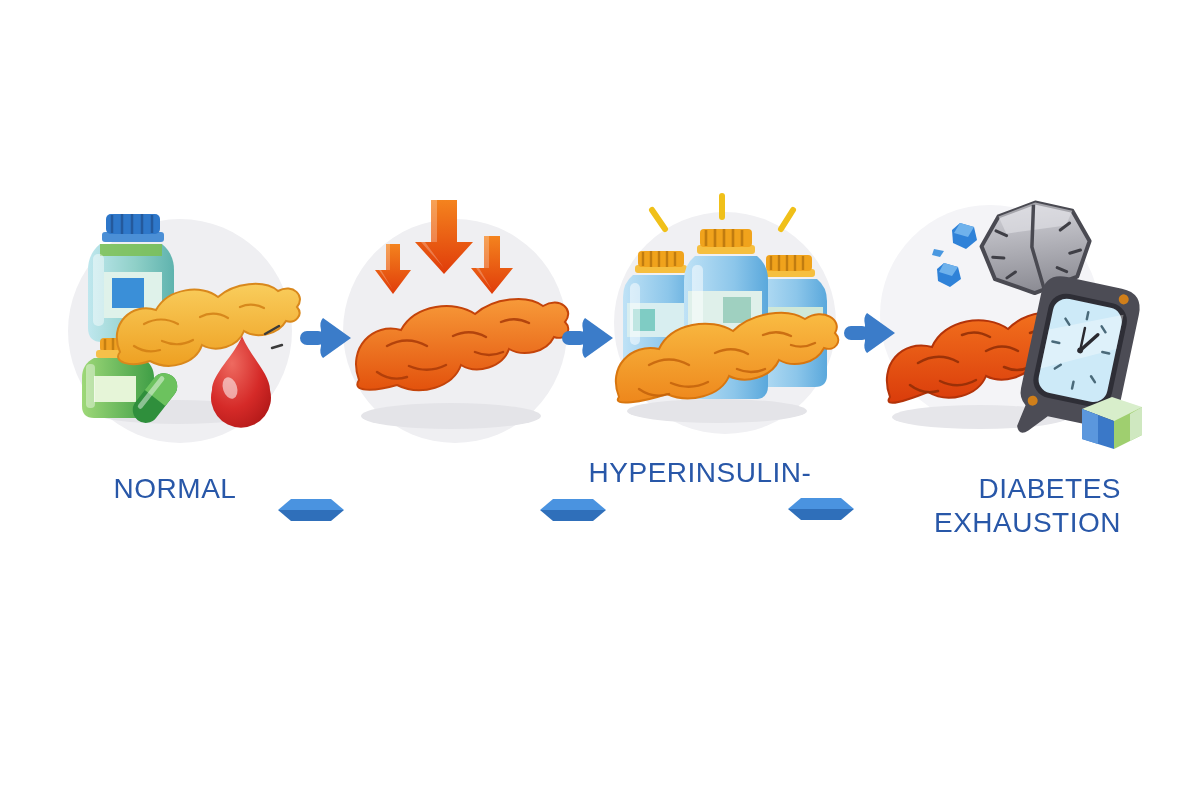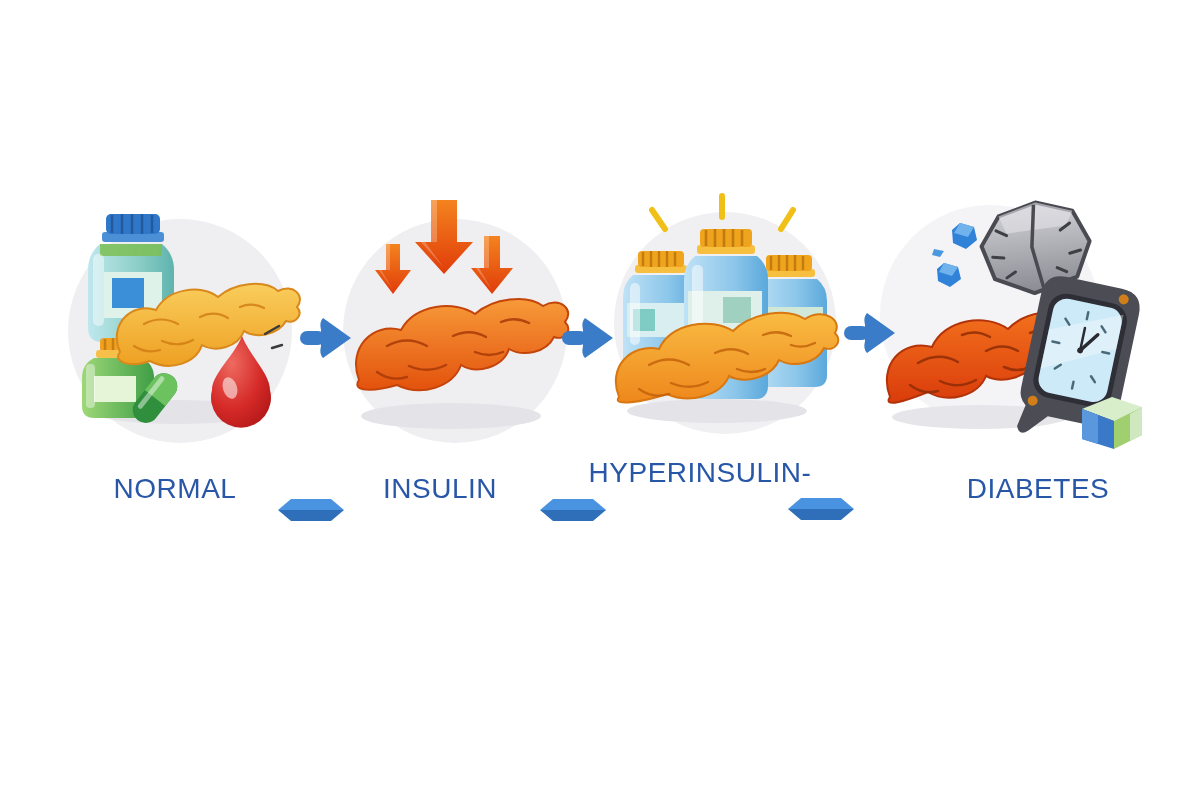--- a/index.html
+++ b/index.html
@@ -273,27 +273,27 @@
     <svg width="56" height="50" viewBox="0 0 56 50">
       <rect x="3" y="18" width="25" height="14" rx="7" fill="#3b7cc9"></rect>
       <path d="M26 5 L54 25 L26 45 Q22 41 24 33 L24 17 Q22 9 26 5 Z" fill="#3b7cc9"></path>
     </svg>
   </div>
 
   <div class="label" style="left:40px;top:472px;width:270px;">
     <span>NORMAL</span>
   </div>
   <div class="label" style="left:312px;top:472px;width:256px;">
-    <span>INSULIN</span>
   </div>
   <div class="label" style="left:572px;top:456px;width:256px;">
     <span>HYPERINSULIN-</span>
   </div>
-  <div class="label" style="left:903px;top:472px;width:270px;">
+  <div class="label" style="left:851px;top:472px;width:270px;text-align:right;">
     <span>DIABETES</span>
+    <span>EXHAUSTION</span>
   </div>
 
   <div class="hex-connector" style="left:277px;top:498px;">
     <svg width="68" height="24" viewBox="0 0 68 24">
       <polygon points="14,1 54,1 67,12 1,12" fill="#4a93e0"></polygon>
       <polygon points="1,12 67,12 54,23 14,23" fill="#2f6fba"></polygon>
     </svg>
   </div>
   <div class="hex-connector" style="left:539px;top:498px;">
     <svg width="68" height="24" viewBox="0 0 68 24">

